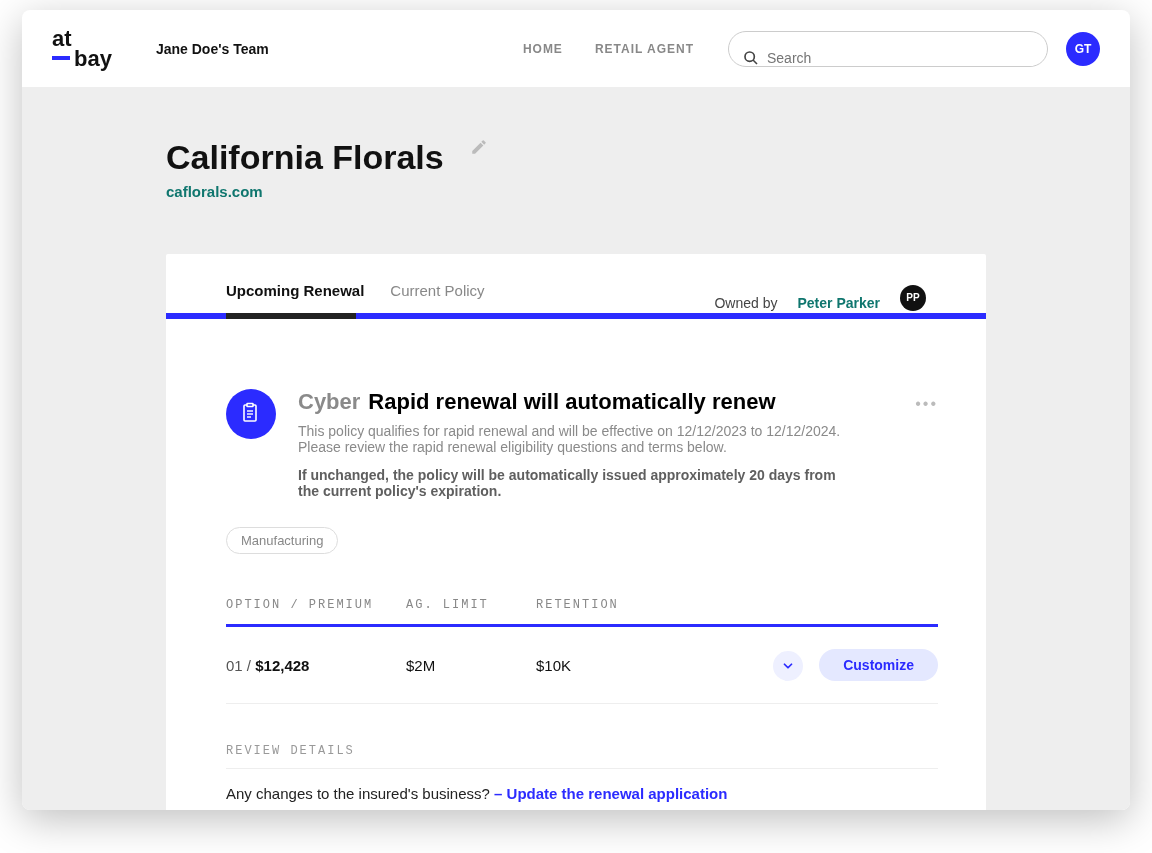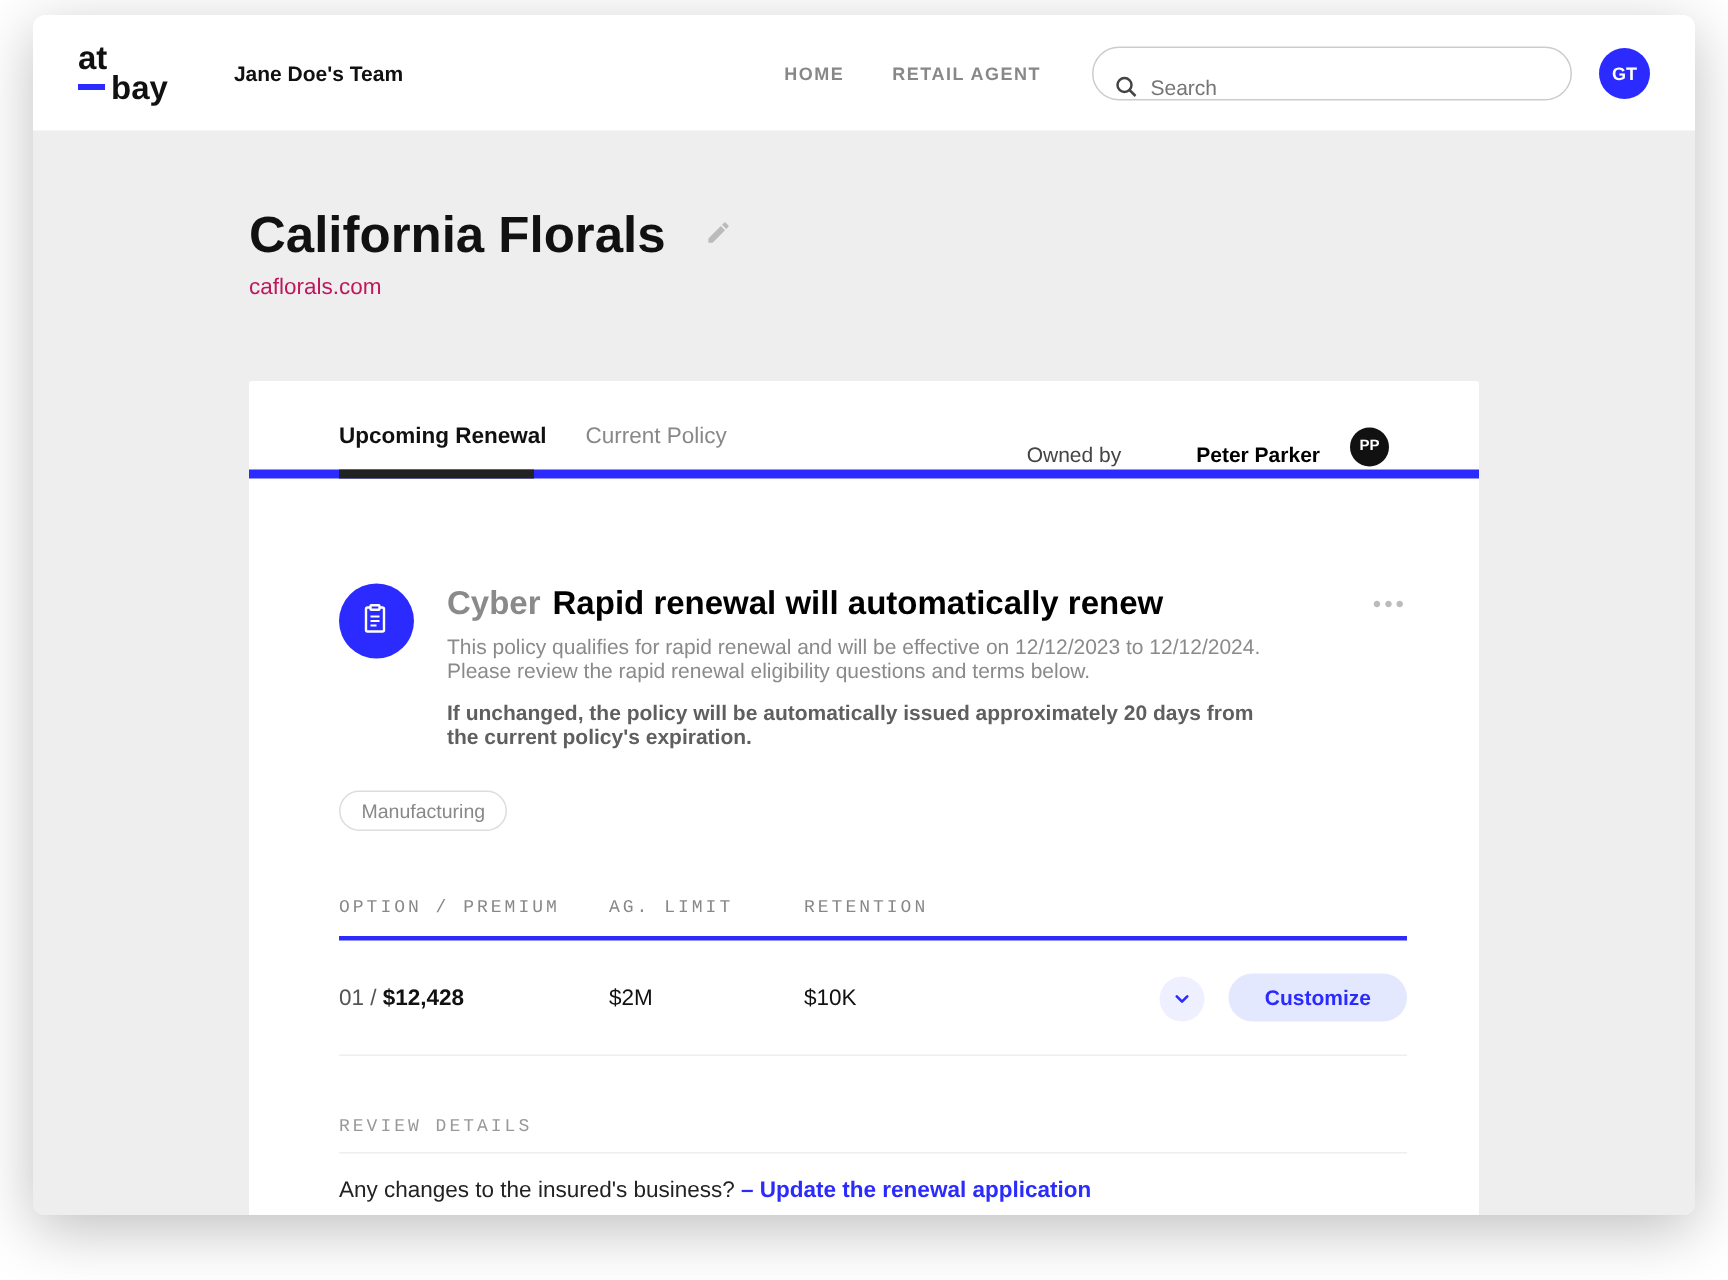--- a/index.html
+++ b/index.html
@@ -52,35 +52,35 @@
   }
   .avatar {
     width:34px; height:34px; border-radius:50%;
     background:#2b2bff; color:#fff; font-size:12px; font-weight:700;
     display:flex; align-items:center; justify-content:center;
   }
   .page-body {
     flex:1; background:#eee; overflow-y:auto; padding: 50px 0;
   }
   .page-inner { width: 820px; margin: 0 auto; }
-  .page-title-row { display:flex; align-items:center; gap:26px; }
+  .page-title-row { display:flex; align-items:flex-start; gap:26px; }
   .page-title { font-size: 34px; font-weight: 800; color:#111; }
   .edit-icon { color:#bbb; cursor:pointer; }
-  .subtitle { font-size:15px; font-weight:400; color:#be185d; margin-top:6px; }
+  .subtitle { font-size:15px; font-weight:700; color:#0f766e; margin-top:6px; }
   .card {
     background:#fff; margin-top: 54px; border-radius: 2px;
   }
   .tabs-row {
     display:flex; align-items:center; padding: 28px 60px 0 60px;
   }
   .tab { font-size:15px; color:#888; padding-bottom: 14px; margin-right:26px; cursor:pointer;}
   .tab.active { font-weight:700; color:#111; }
   .owner { margin-left:auto; font-size:14px; display:flex; align-items:flex-end; gap:20px; }
   .owner .owned-by { color:#444; }
-  .owner .owner-name { font-weight:700; color:#000000;margin-left:30px; }
+  .owner .owner-name { font-weight:700; color:#0f766e; }
   .owner-badge {
     width:26px; height:26px; border-radius:50%; background:#111; color:#fff;
     font-size:10px; font-weight:700; display:flex; align-items:center; justify-content:center;
   }
   .tab-underline { height:6px; background:#2b2bff; width:100%; position:relative;}
   .tab-underline .active-bar { position:absolute; left:60px; width:130px; height:6px; background:#222; top:0;}
   .renewal-section { padding: 70px 48px 50px 60px; }
   .renewal-header { display:flex; gap:22px; position:relative;}
   .policy-icon {
     width:50px; height:50px; border-radius:50%; background:#2b2bff;

